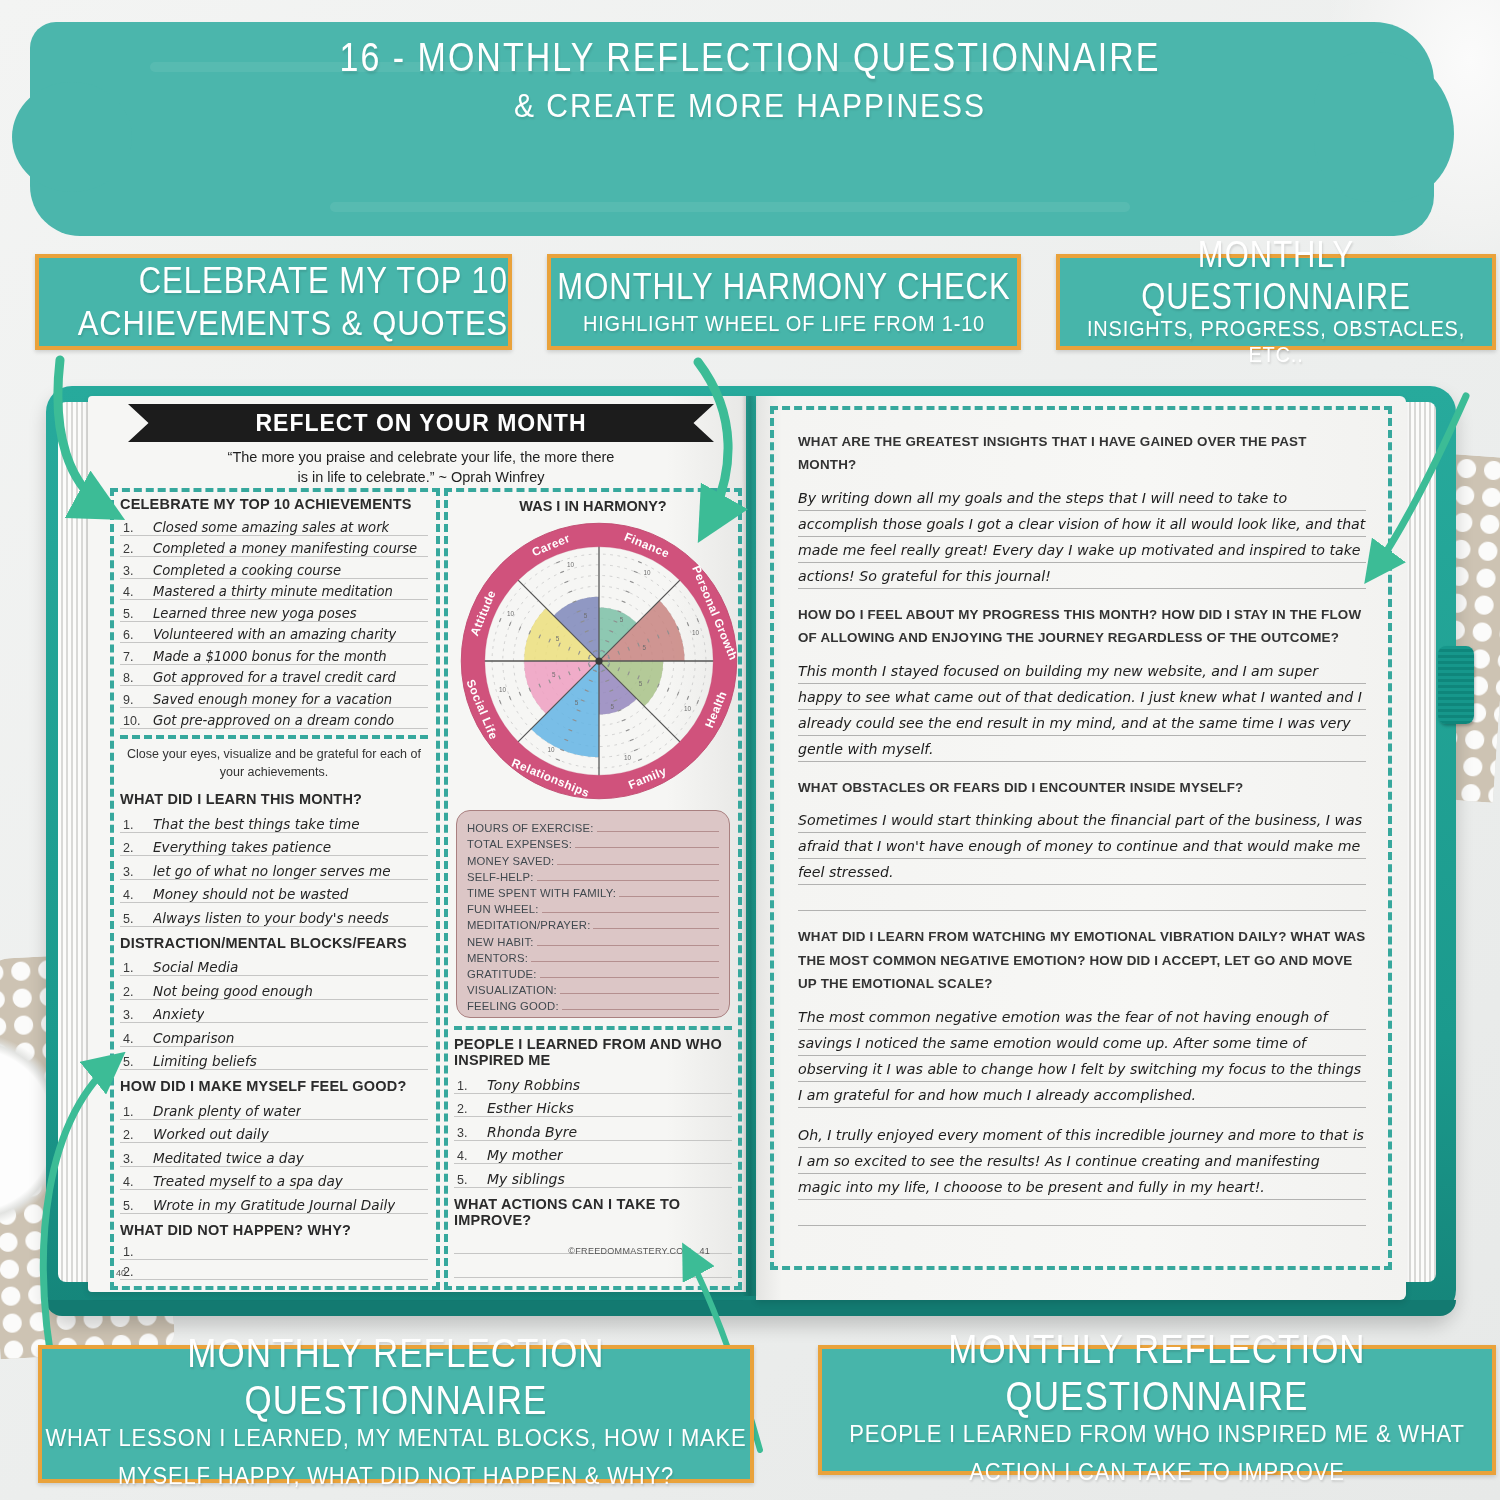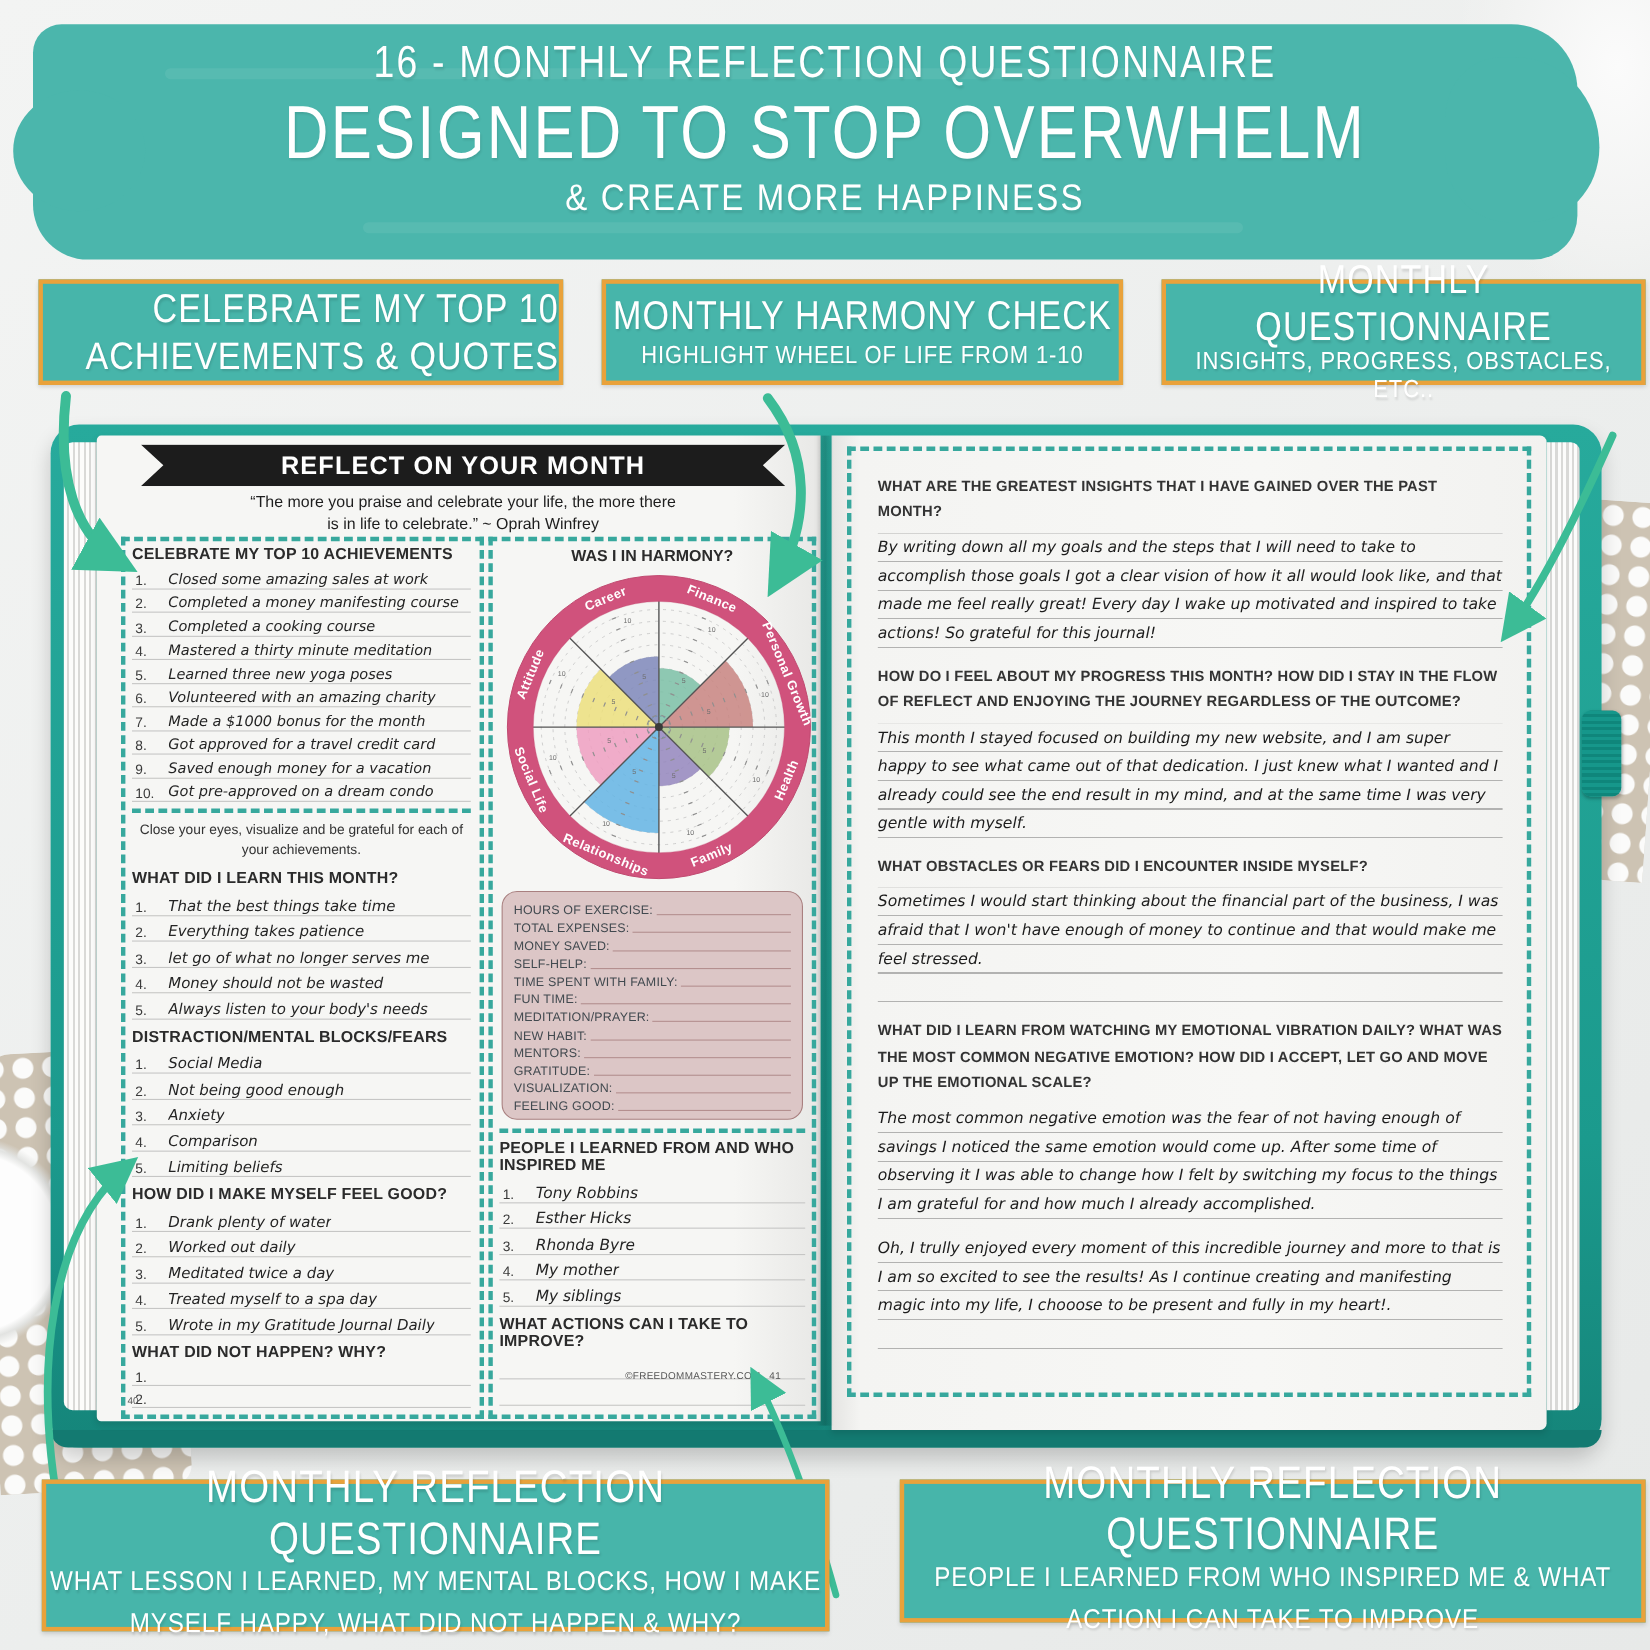--- a/index.html
+++ b/index.html
@@ -92,21 +92,20 @@
   <div class="prop polka" id="prop-dots-right"></div>
   <div class="prop polka" id="prop-dots-bl"></div>
   <div class="prop" id="prop-plate-bl"></div>
 
   <div id="brush">
     <div class="brush-streak" style="left:120px;top:40px;width:900px;"></div>
     <div class="brush-streak" style="left:300px;top:180px;width:800px;"></div>
   </div>
   <div id="header-text">
     <div><span class="h1">16 - MONTHLY REFLECTION QUESTIONNAIRE</span></div>
-    <div><span class="h2">DESIGNED TO STOP OVERWHELM</span></div>
     <div><span class="h3">&amp; CREATE MORE HAPPINESS</span></div>
   </div>
 
   <div class="callout even" id="tb1">
     <div class="co-title">CELEBRATE MY TOP 10</div>
     <div class="co-sub">ACHIEVEMENTS &amp; QUOTES</div>
   </div>
   <div class="callout" id="tb2">
     <div class="co-title">MONTHLY HARMONY CHECK</div>
     <div class="co-sub">HIGHLIGHT WHEEL OF LIFE FROM 1-10</div>
@@ -411,21 +410,21 @@
         </div>
         <div class="trow">
           <span class="tlabel">SELF-HELP:</span>
           <span class="tline"></span>
         </div>
         <div class="trow">
           <span class="tlabel">TIME SPENT WITH FAMILY:</span>
           <span class="tline"></span>
         </div>
         <div class="trow">
-          <span class="tlabel">FUN TIME:</span>
+          <span class="tlabel">FUN WHEEL:</span>
           <span class="tline"></span>
         </div>
         <div class="trow">
           <span class="tlabel">MEDITATION/PRAYER:</span>
           <span class="tline"></span>
         </div>
         <div class="trow">
           <span class="tlabel">NEW HABIT:</span>
           <span class="tline"></span>
         </div>
@@ -484,21 +483,21 @@
         </div>
     </div>
   </div>
 
   <div class="dotbox" id="rightbox">
       <div class="qa-block">
         <div class="q">WHAT ARE THE GREATEST INSIGHTS THAT I HAVE GAINED OVER THE PAST MONTH?</div>
         <div class="a">By writing down all my goals and the steps that I will need to take to accomplish those goals I got a clear vision of how it all would look like, and that made me feel really great! Every day I wake up motivated and inspired to take actions! So grateful for this journal!</div>
       </div>
       <div class="qa-block">
-        <div class="q">HOW DO I FEEL ABOUT MY PROGRESS THIS MONTH? HOW DID I STAY IN THE FLOW OF REFLECT AND ENJOYING THE JOURNEY REGARDLESS OF THE OUTCOME?</div>
+        <div class="q">HOW DO I FEEL ABOUT MY PROGRESS THIS MONTH? HOW DID I STAY IN THE FLOW OF ALLOWING AND ENJOYING THE JOURNEY REGARDLESS OF THE OUTCOME?</div>
         <div class="a">This month I stayed focused on building my new website, and I am super happy to see what came out of that dedication. I just knew what I wanted and I already could see the end result in my mind, and at the same time I was very gentle with myself.</div>
       </div>
       <div class="qa-block">
         <div class="q">WHAT OBSTACLES OR FEARS DID I ENCOUNTER INSIDE MYSELF?</div>
         <div class="a">Sometimes I would start thinking about the financial part of the business, I was afraid that I won't have enough of money to continue and that would make me feel stressed.</div>
       </div>
       <div class="qa-block">
         <div class="q">WHAT DID I LEARN FROM WATCHING MY EMOTIONAL VIBRATION DAILY? WHAT WAS THE MOST COMMON NEGATIVE EMOTION? HOW DID I ACCEPT, LET GO AND MOVE UP THE EMOTIONAL SCALE?</div>
         <div class="a">The most common negative emotion was the fear of not having enough of savings I noticed the same emotion would come up. After some time of observing it I was able to change how I felt by switching my focus to the things I am grateful for and how much I already accomplished.</div>
       </div>

